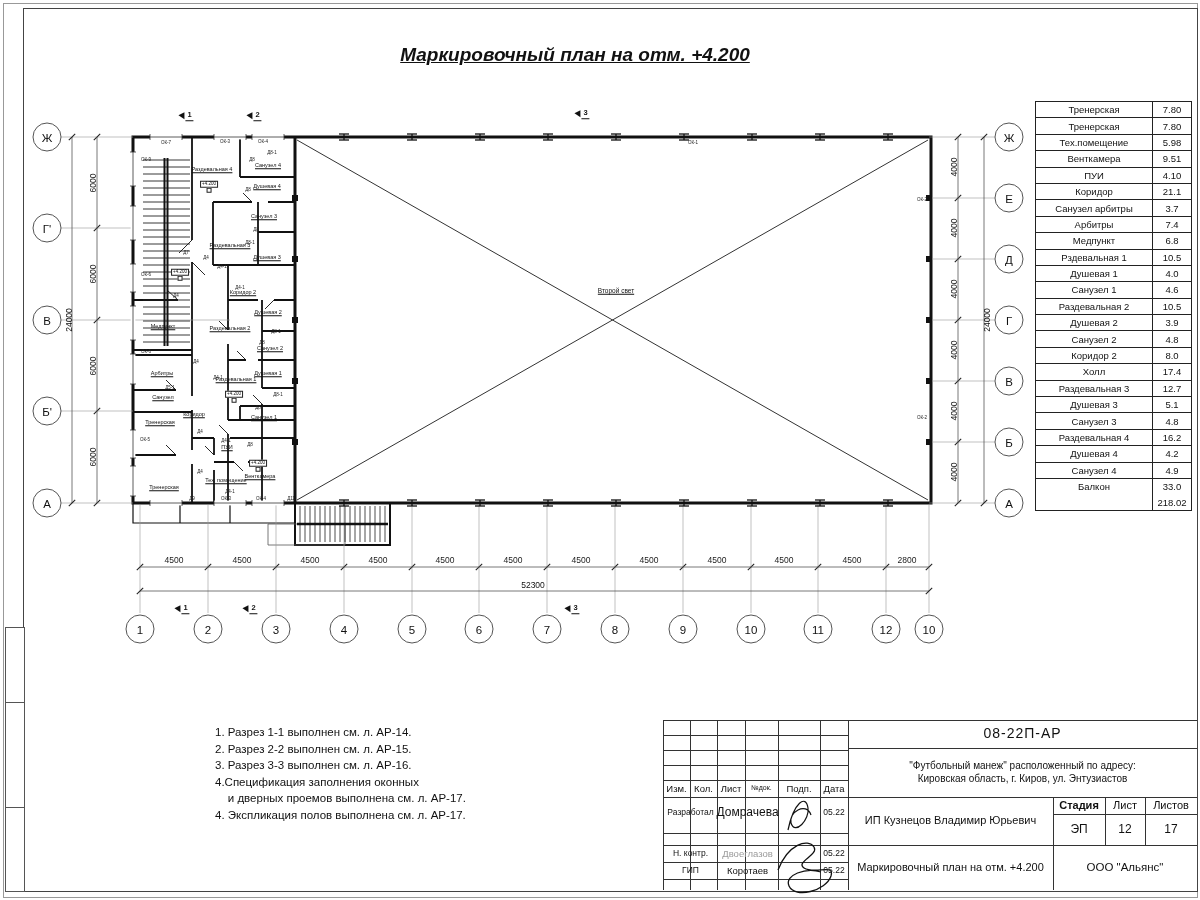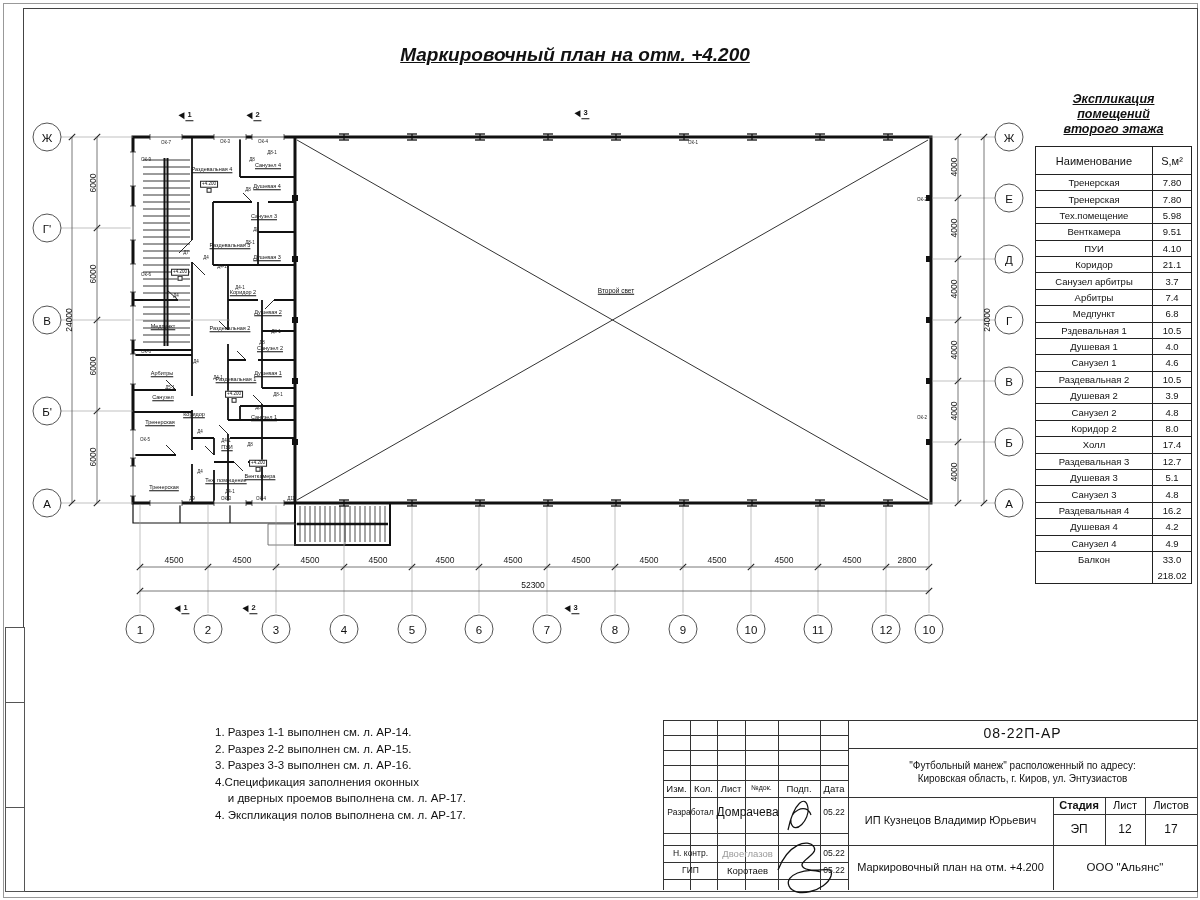--- a/index.html
+++ b/index.html
@@ -467,29 +467,21 @@
 
   <div class="lbl sec" style="left: 186px; top: 115px;"><span class="sec-flag"></span><u>1</u></div>
       <div class="lbl sec" style="left: 254px; top: 115px;"><span class="sec-flag"></span><u>2</u></div>
       <div class="lbl sec" style="left: 582px; top: 113px;"><span class="sec-flag"></span><u>3</u></div>
       <div class="lbl sec" style="left: 182px; top: 608px;"><span class="sec-flag"></span><u>1</u></div>
       <div class="lbl sec" style="left: 250px; top: 608px;"><span class="sec-flag"></span><u>2</u></div>
       <div class="lbl sec" style="left: 572px; top: 608px;"><span class="sec-flag"></span><u>3</u></div>
     </div>
 
   <div class="exp">
-    <div class="exp-title">
-      <div>Экспликация помещений</div>
-      <div>второго этажа</div>
-    </div>
     <div class="exp-table">
-      <div class="exp-head">
-        <div class="c-name">Наименование</div>
-        <div class="c-area">S,м²</div>
-      </div>
       <div>
 
       <div class="exp-row">
           <div class="c-name">Тренерская</div>
           <div class="c-area">7.80</div>
         </div>
           <div class="exp-row">
           <div class="c-name">Тренерская</div>
           <div class="c-area">7.80</div>
         </div>

